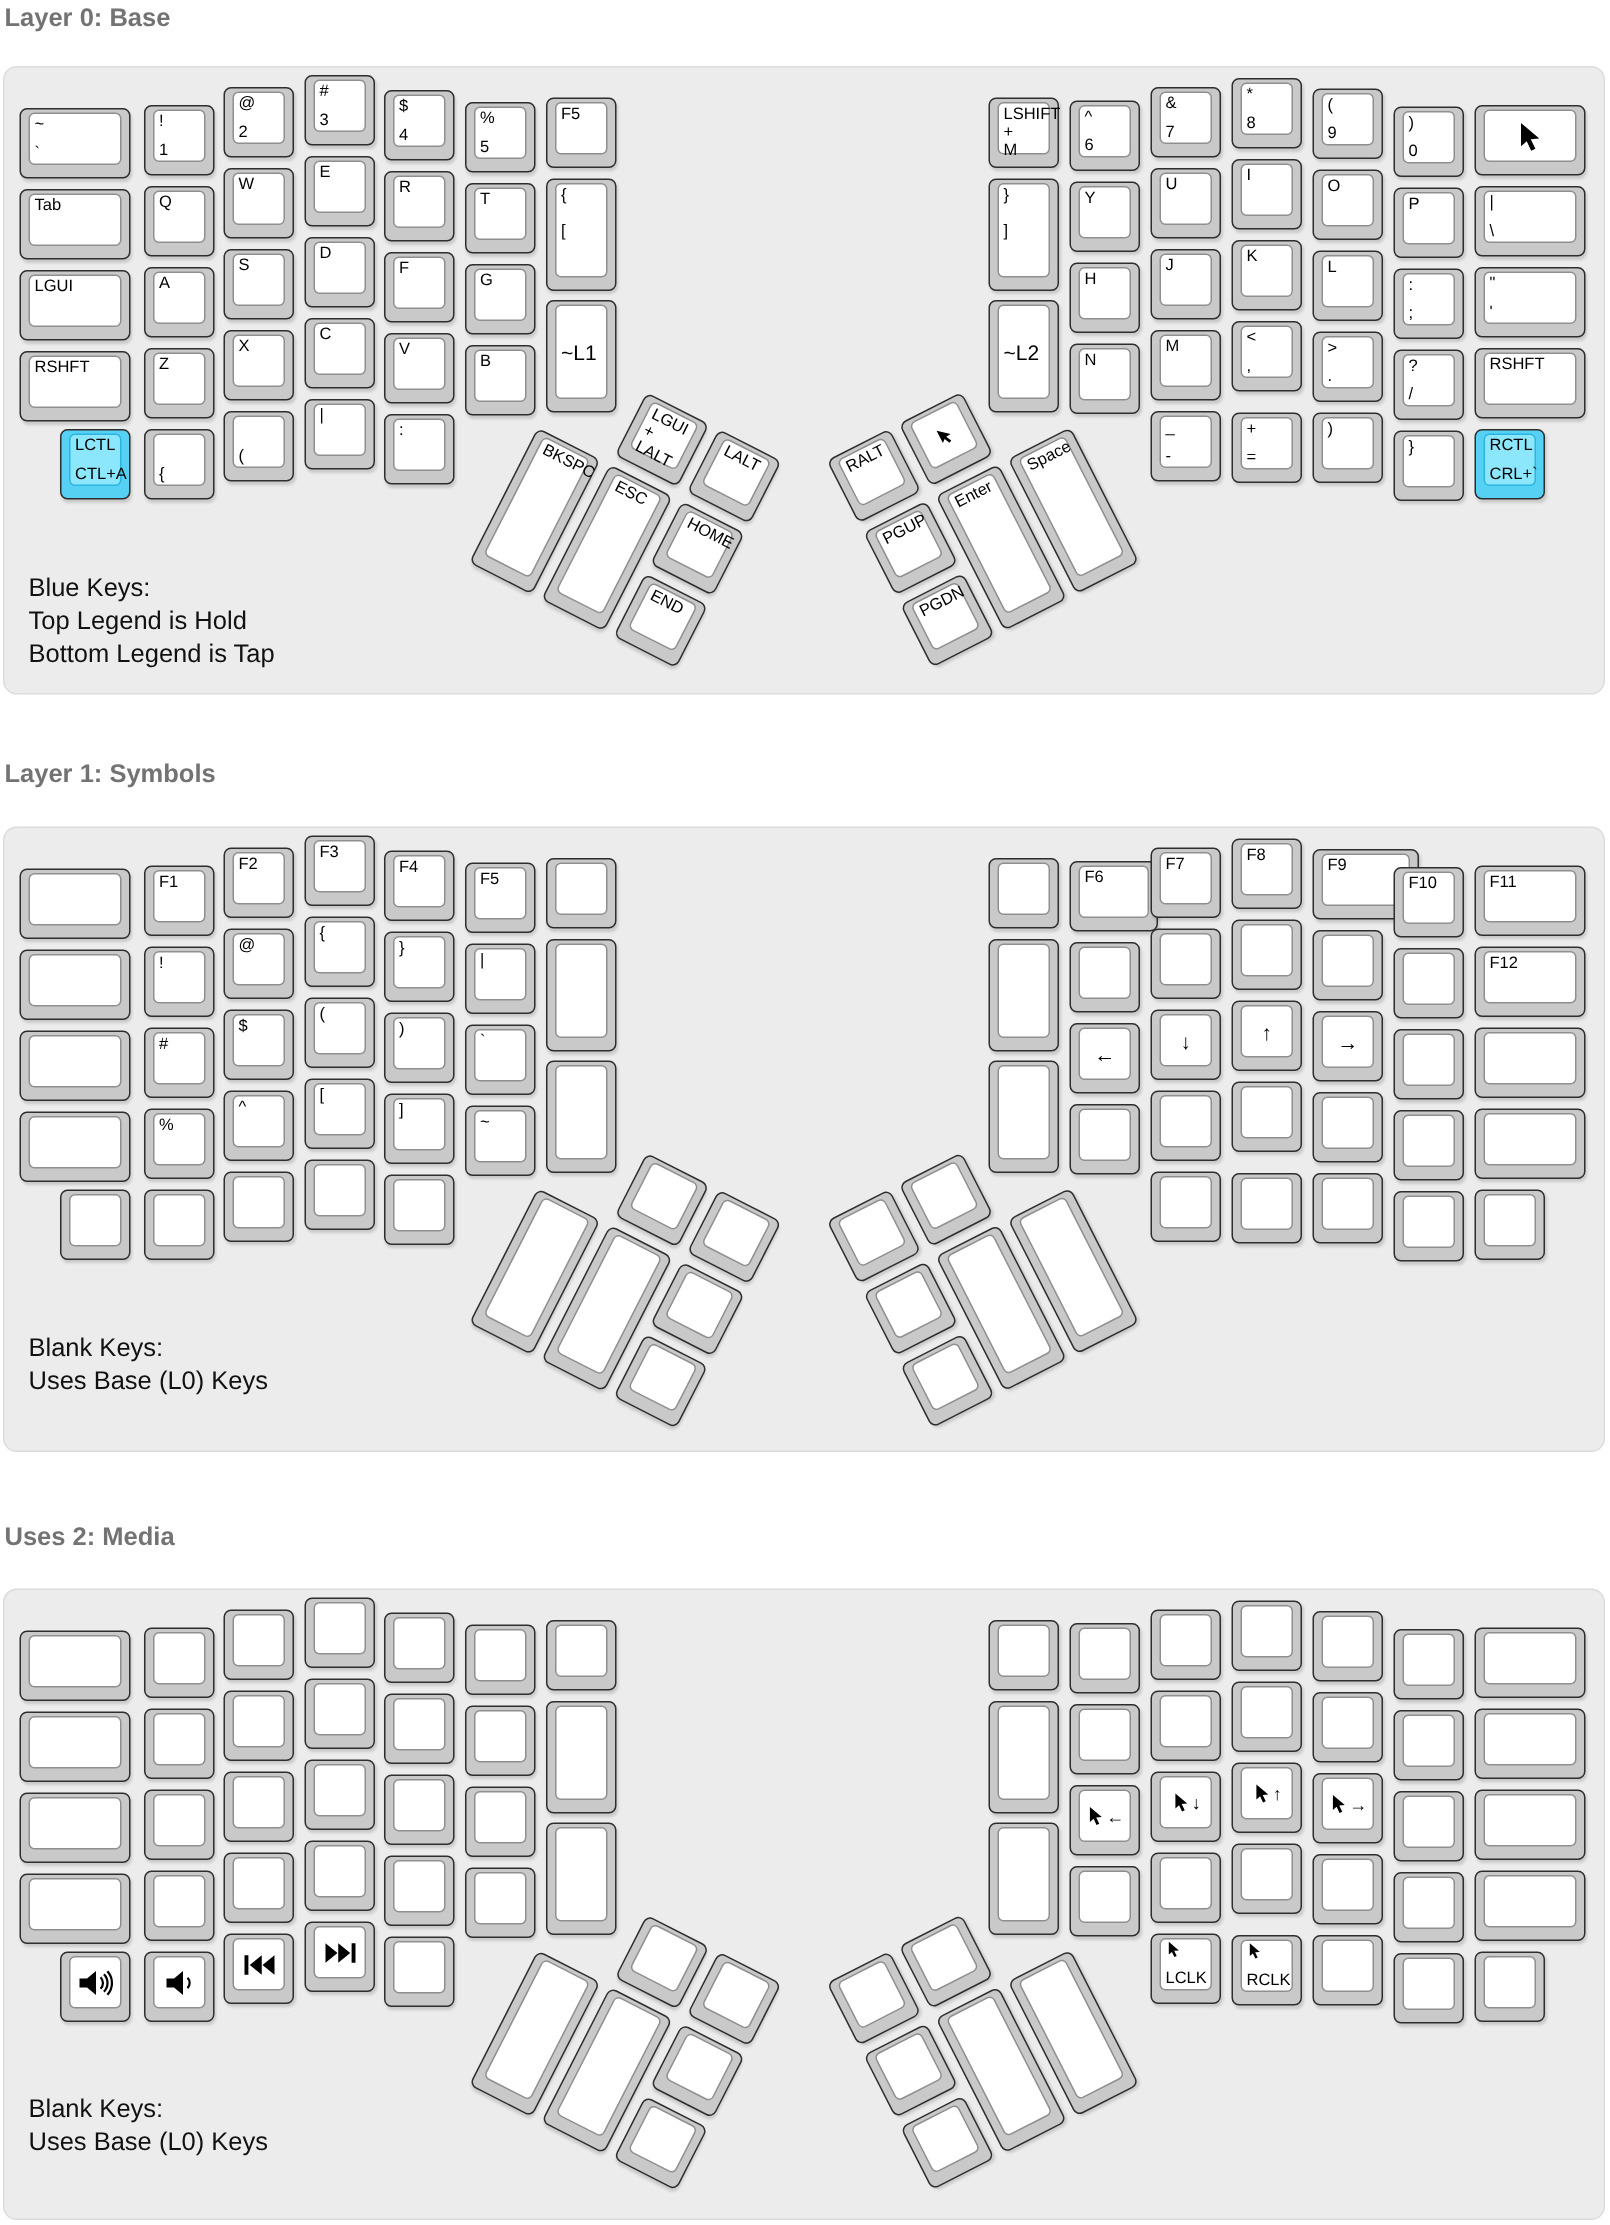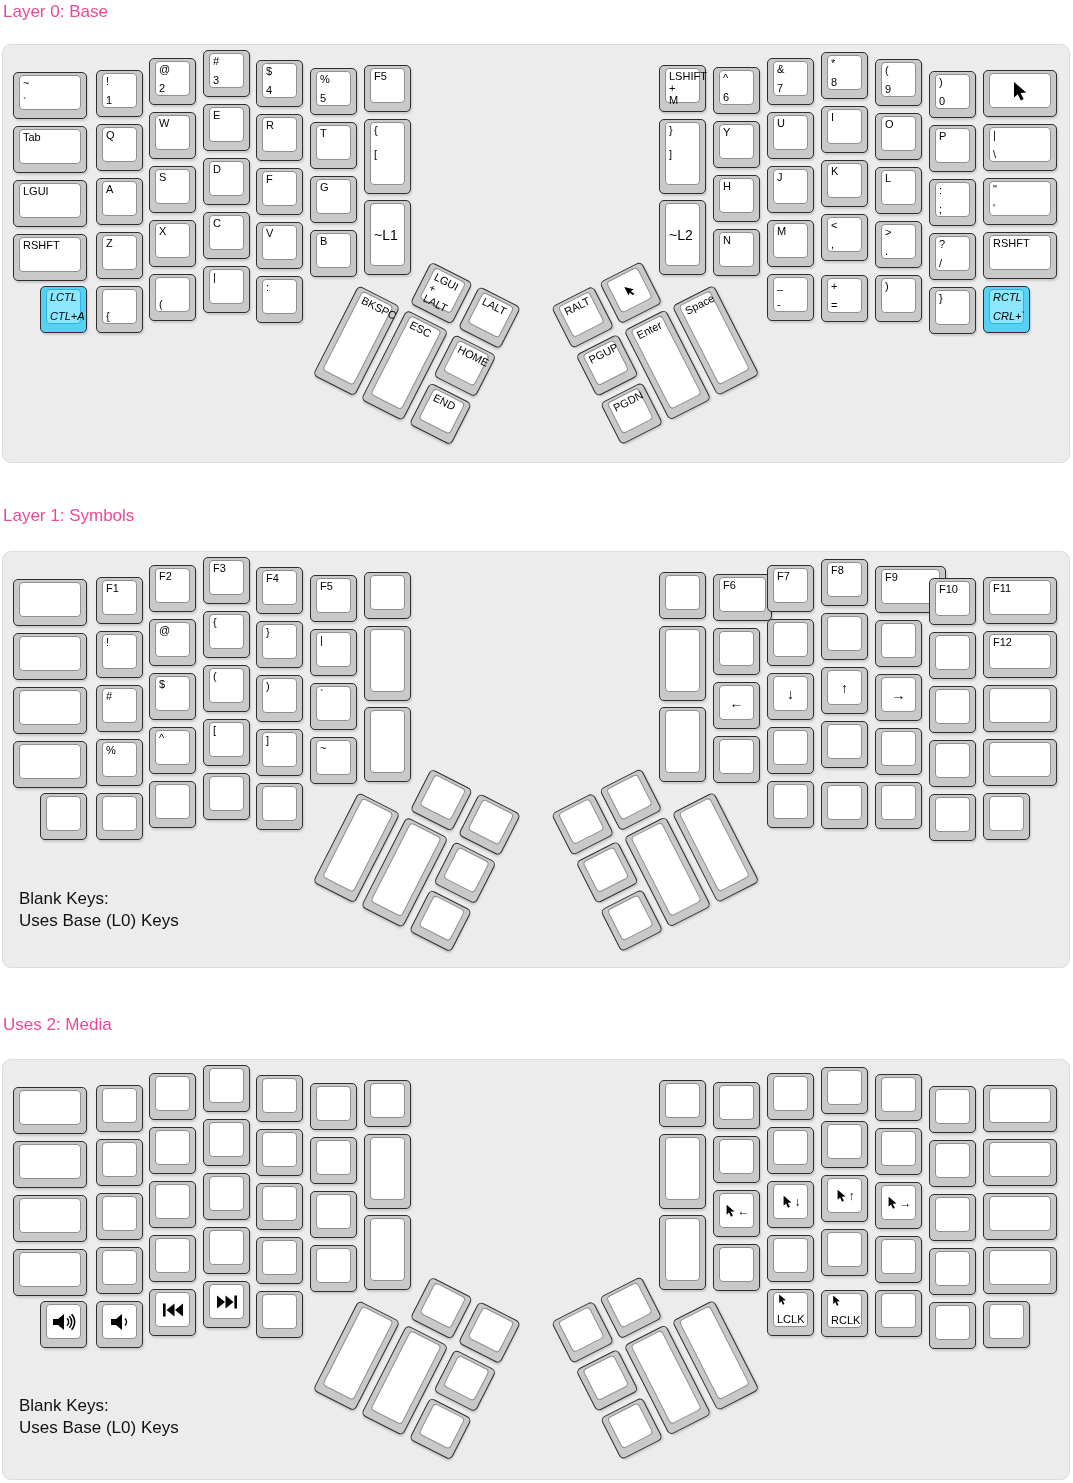--- a/index.html
+++ b/index.html
@@ -1,39 +1,44 @@
 <!DOCTYPE html>
 <html style="--blue-base: #56d1f3; --blue-top: #8ce7fc;"><head>
 <meta charset="utf-8">
 <style>
   html,body{margin:0;padding:0;background:#ffffff;}
   body{font-family:"Liberation Sans","DejaVu Sans",sans-serif;color:#000;}
   #stage{position:relative;width:1073px;height:1483px;background:#fff;overflow:hidden;}
-  .layer-title{position:absolute;left:3px;font-size:17px;font-weight:400;color:#ec4899;}
+  .layer-title{position:absolute;left:3px;font-size:17px;font-weight:700;color:#737373;}
   .panel{position:absolute;left:2px;width:1068px;background:#ececec;border:1px solid #dcdcdc;border-radius:9px;box-sizing:border-box;}
   .note{position:absolute;left:16px;font-size:17px;line-height:22px;color:#111;}
   .key{position:absolute;background:#c9c9c9;border:1.5px solid #2e2e2e;border-radius:5px;box-sizing:border-box;box-shadow:1px 2px 2px rgba(0,0,0,0.15);}
   .key .face{position:absolute;left:5px;right:5px;top:2px;bottom:8px;background:#ffffff;border:1px solid #8f8f8f;border-radius:4px;}
-  .key.blue{background:var(--blue-base,#56d1f3);font-style:italic;}
+  .key.blue{background:var(--blue-base,#56d1f3);}
   .key.blue .face{background:var(--blue-top,#8ce7fc);border-color:#2ab5e2;}
   .lg-t{position:absolute;top:1px;left:3px;font-size:11px;line-height:12px;white-space:pre-line;}
   .lg-b{position:absolute;bottom:1px;left:3px;font-size:11px;line-height:12px;}
   .lg-c{position:absolute;top:50%;left:3px;transform:translateY(-50%);font-size:14px;}
   .lg-a{position:absolute;left:0;top:0;right:0;bottom:0;display:flex;align-items:center;justify-content:center;font-size:14px;}
   .ic-c{position:absolute;left:0;top:0;right:0;bottom:0;display:flex;align-items:center;justify-content:center;gap:1px;}
   .ic-tl{position:absolute;top:1px;left:3px;line-height:0;}
   .arrow-ch{font-size:12px;}
   .cluster{position:absolute;transform-origin:0 0;}
 </style>
 </head>
 <body>
 
 <div id="stage">
   <div class="layer-title" style="top:2px">Layer 0: Base</div>
   <div class="panel" id="panel-0" style="top:44px;height:419px">
+    <div class="note" style="top:336px">
+      <div>Blue Keys:</div>
+      <div>Top Legend is Hold</div>
+      <div>Bottom Legend is Tap</div>
+    </div>
   <div class="key" style="left: 10px; top: 27px; width: 74px; height: 47px;">
         <div class="face">
           <div class="lg-t">~</div>
           <div class="lg-b">`</div>
         </div>
       </div>
       <div class="key" style="left: 10px; top: 81px; width: 74px; height: 47px;">
         <div class="face">
           <div class="lg-t">Tab</div>
         </div>

